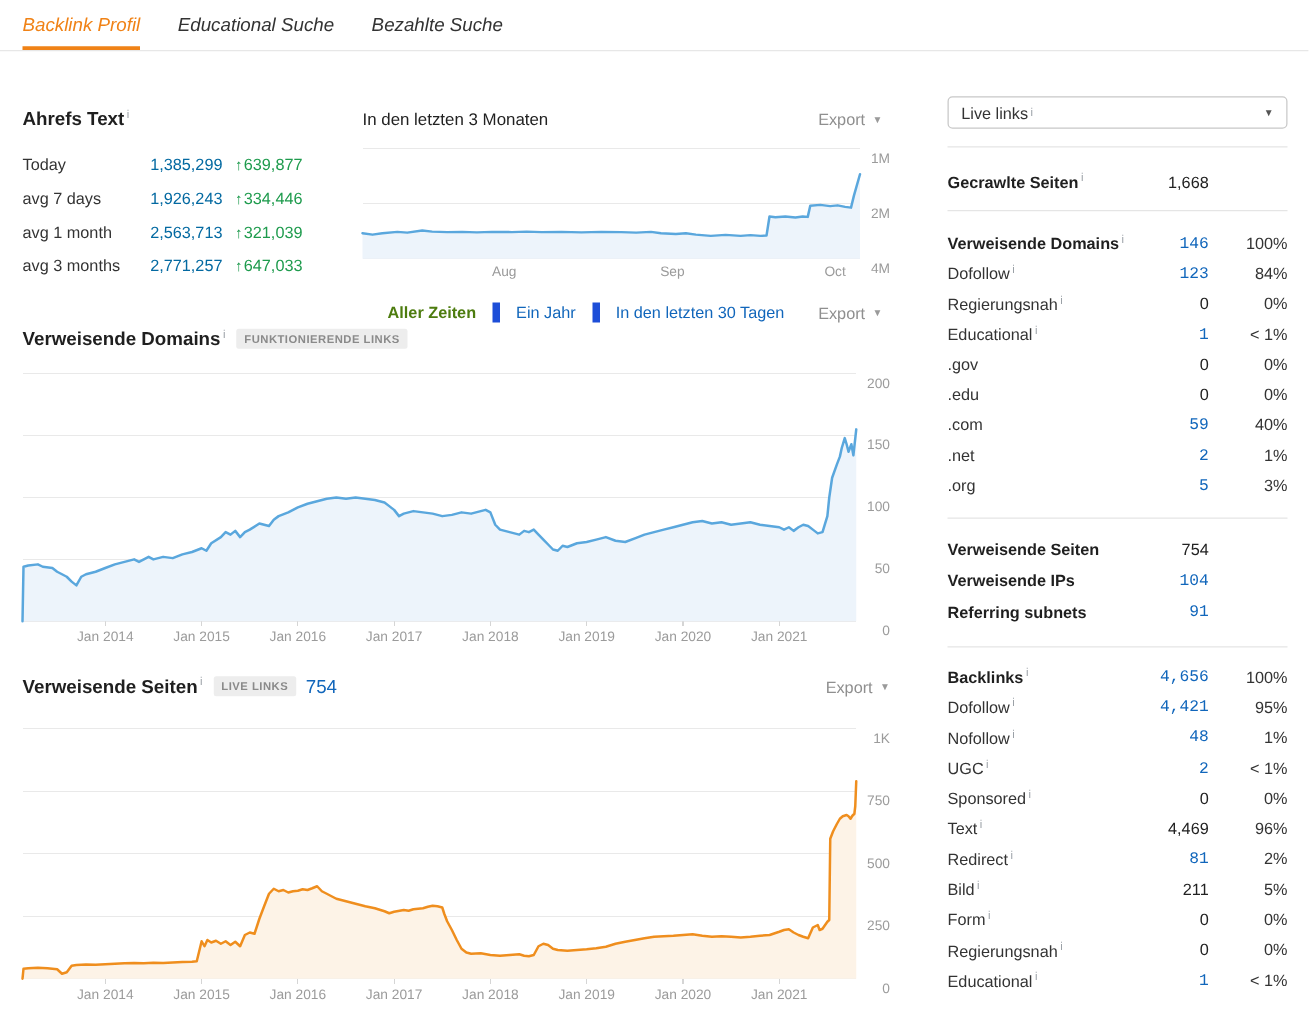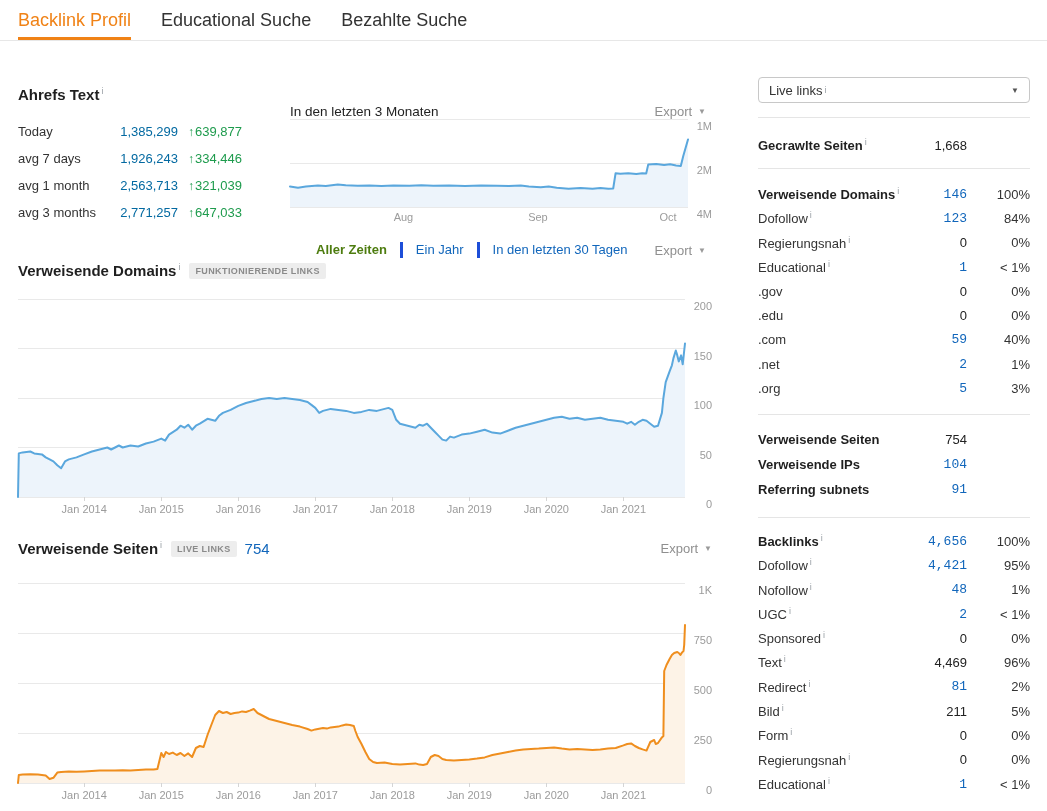--- a/index.html
+++ b/index.html
@@ -2,43 +2,43 @@
 <html style="--orange: #f08216; --blue: #1166bb; --green: #1e9b4d;"><head>
 <meta charset="utf-8">
 <style>
   * { margin:0; padding:0; box-sizing:border-box; }
   html,body { background:#fff; }
   body { font-family:"Liberation Sans","DejaVu Sans",sans-serif; color:#222; }
   .page { position:relative; width:1047px; height:811px; background:#fff; overflow:hidden; }
 
   
   .tabbar { position:absolute; left:0; top:0; width:100%; height:41px; border-bottom:1px solid #e7e7e7; display:flex; align-items:stretch; padding-left:18px; }
-  .tab { font-size:18px; color:#333; display:flex; align-items:center; margin-right:30px; cursor:pointer; border-bottom:3px solid transparent; padding-top:3px; }
+  .tab { font-size:15px; color:#333; display:flex; align-items:center; margin-right:30px; cursor:pointer; border-bottom:3px solid transparent; padding-top:3px;font-style:italic; }
   .tab.active { color:var(--orange,#f08216); border-bottom-color:var(--orange,#f08216); font-weight:normal; }
 
   
   h2.sec-title { font-size:15px; font-weight:bold; color:#1f1f1f; }
   sup.info { font-size:9px; color:#9aa0a6; margin-left:2px; font-weight:normal; }
   .rank-title { position:absolute; left:18px; top:86px; }
   .rank-table { position:absolute; left:18px; top:118px; width:260px; }
   .rank-row { display:flex; height:27px; align-items:center; font-size:13px; }
   .rank-row .lbl { width:94px; color:#333; }
   .rank-row .val { width:66px; text-align:right; color:#0369a1; }
   .rank-row .delta { margin-left:10px; color:var(--green,#1e9b4d); }
   .rank-row .delta .arr { font-size:12px; margin-right:1px; }
 
-  .minichart-head { position:absolute; left:290px; top:104px; width:416px; display:flex; justify-content:space-between; align-items:flex-start; }
+  .minichart-head { position:absolute; left:290px; top:88px; width:416px; display:flex; justify-content:space-between; align-items:flex-start; }
   .chart-title { font-size:13.5px; color:#222; }
   .export-btn { background:none; border:none; font-family:Liberation Sans, sans-serif; font-size:13px; color:#8f8f8f; cursor:pointer; display:inline-flex; align-items:center; gap:6px; padding:0; }
   .export-btn .caret { font-size:8px; color:#9a9a9a; }
 
   .period-row { position:absolute; left:290px; top:242px; width:416px; display:flex; justify-content:flex-end; align-items:center; }
   .period-opt { font-size:13px; padding:0 13px; cursor:pointer; color:var(--blue,#1166bb); line-height:16px; }
   .period-opt.active { color:#4d7c0f; font-weight:bold; }
-  .period-opt + .period-opt { border-left:3px solid #1d4ed8; }
+  .period-opt + .period-opt { border-left:6px solid #1d4ed8; }
   .period-row .export-btn { margin-left:14px; }
 
   .domains-head { position:absolute; left:18px; top:262px; display:flex; align-items:center; }
   .pages-head { position:absolute; left:18px; top:540px; width:694px; display:flex; align-items:center; }
   .badge { background:#ededed; color:#8a8a8a; font-size:9px; font-weight:bold; letter-spacing:.4px; padding:3px 6px; border-radius:2px; margin-left:9px; white-space:nowrap; }
   .head-count { color:var(--blue,#1166bb); font-size:15px; margin-left:8px; }
   .head-spacer { flex:1; }
 
   svg.chart { position:absolute; overflow:visible; }
   svg.chart text { font-family:"Liberation Sans","DejaVu Sans",sans-serif; font-size:11px; fill:#9b9b9b; }

